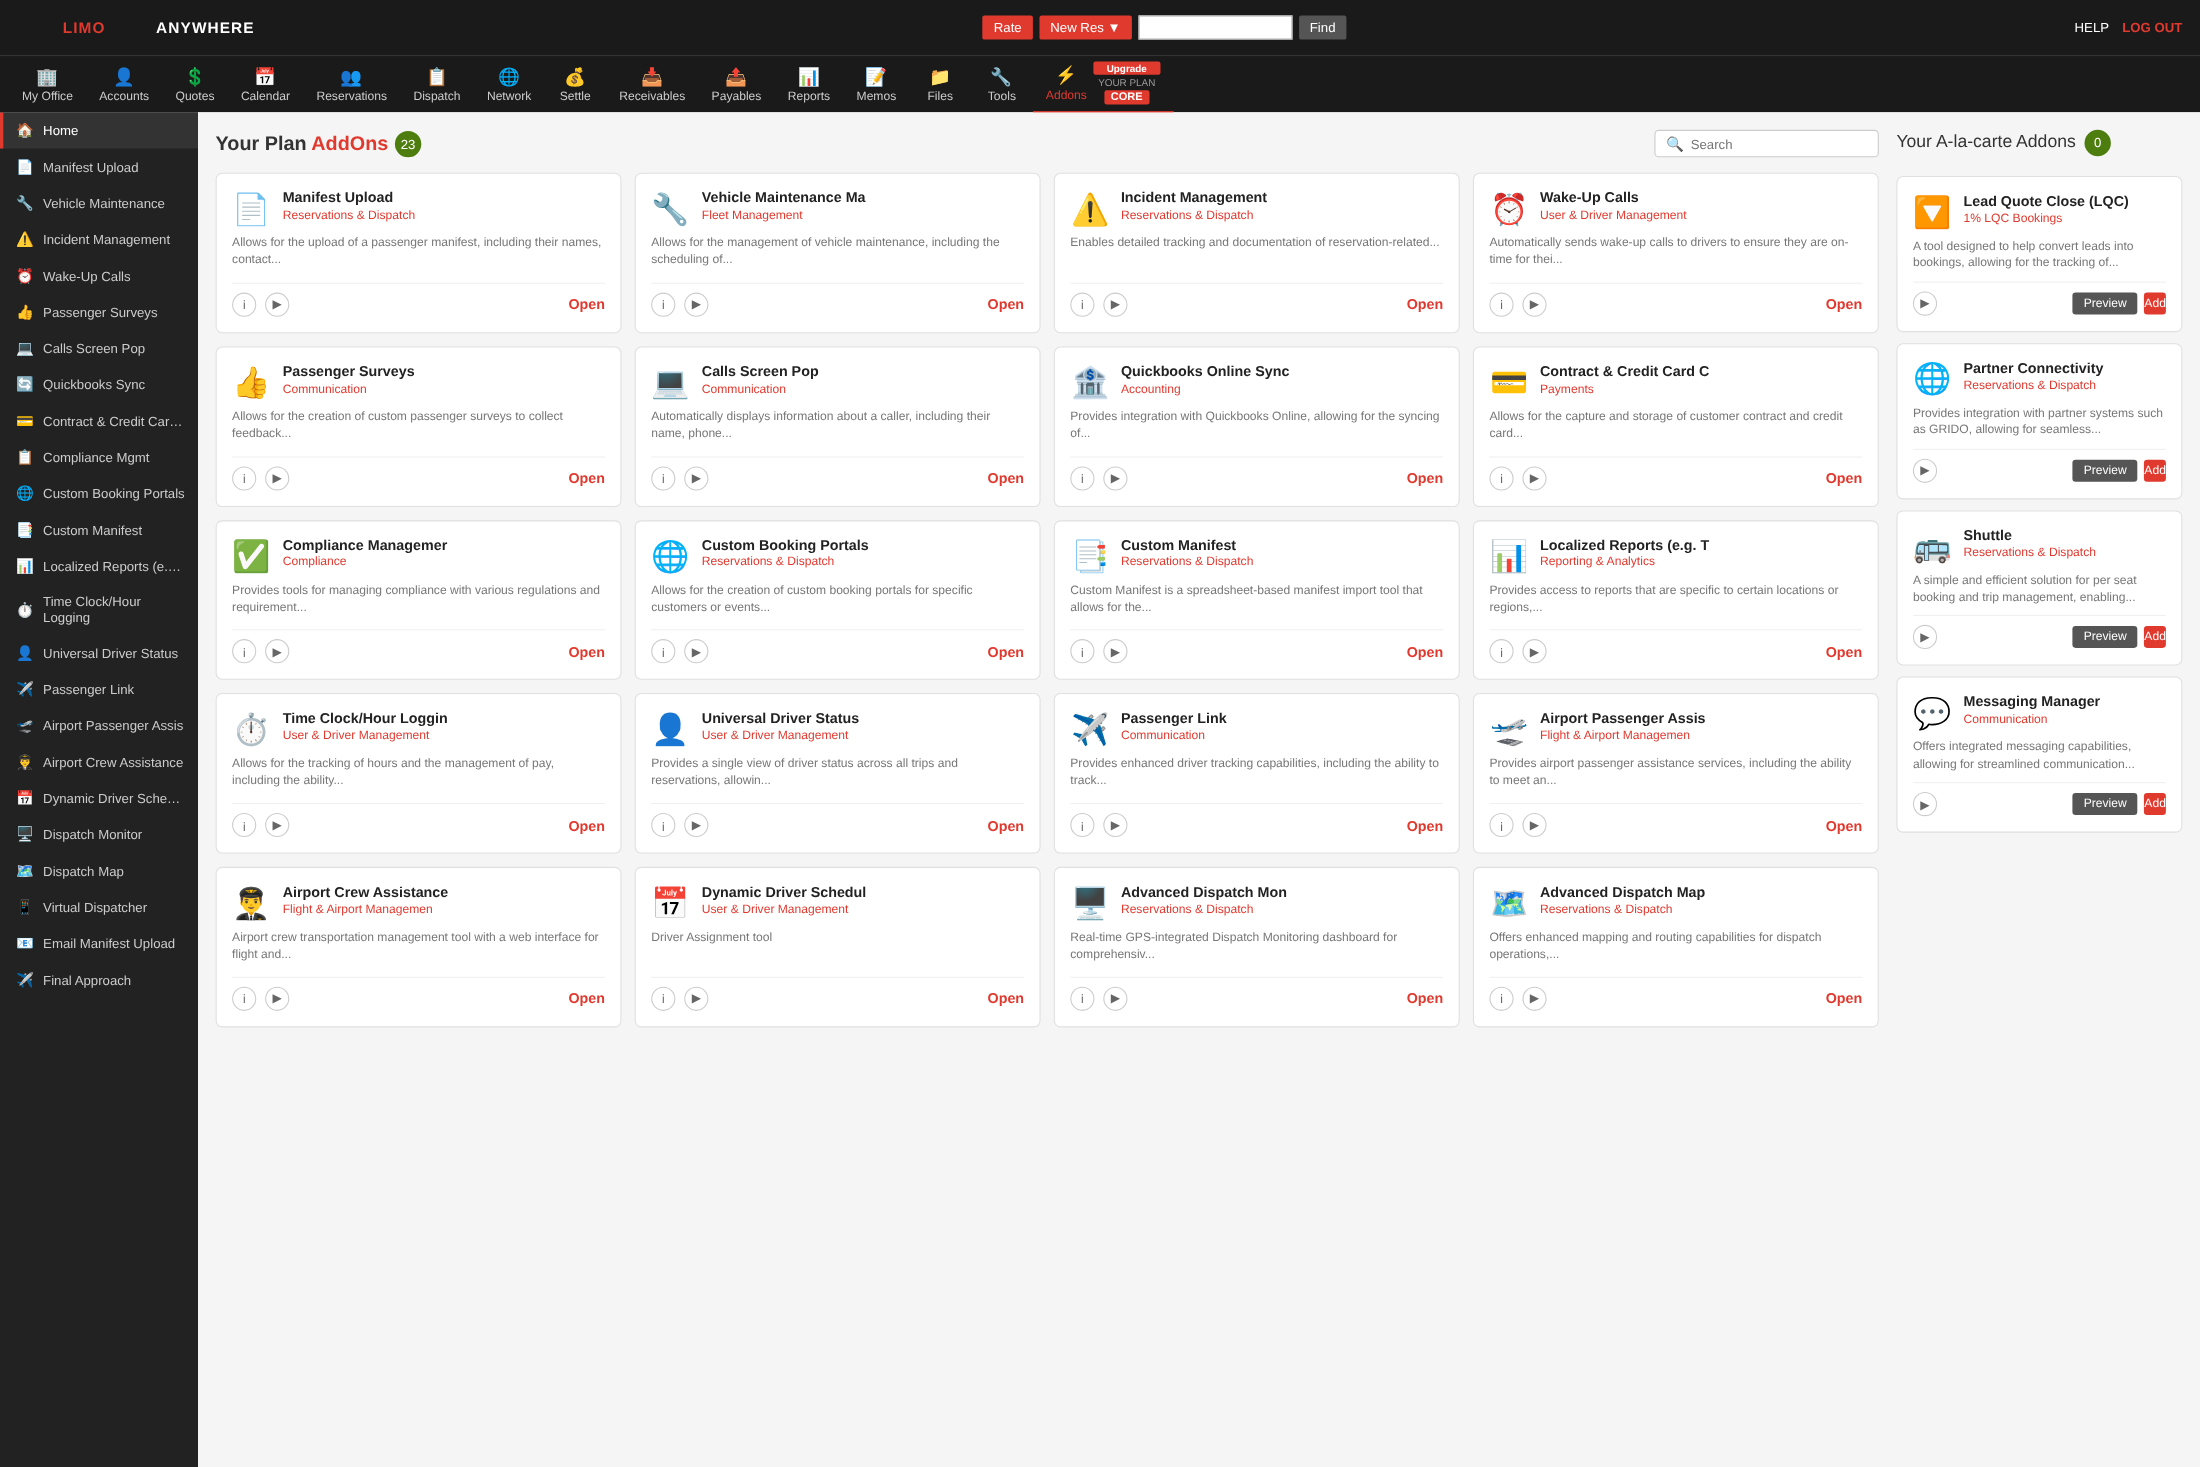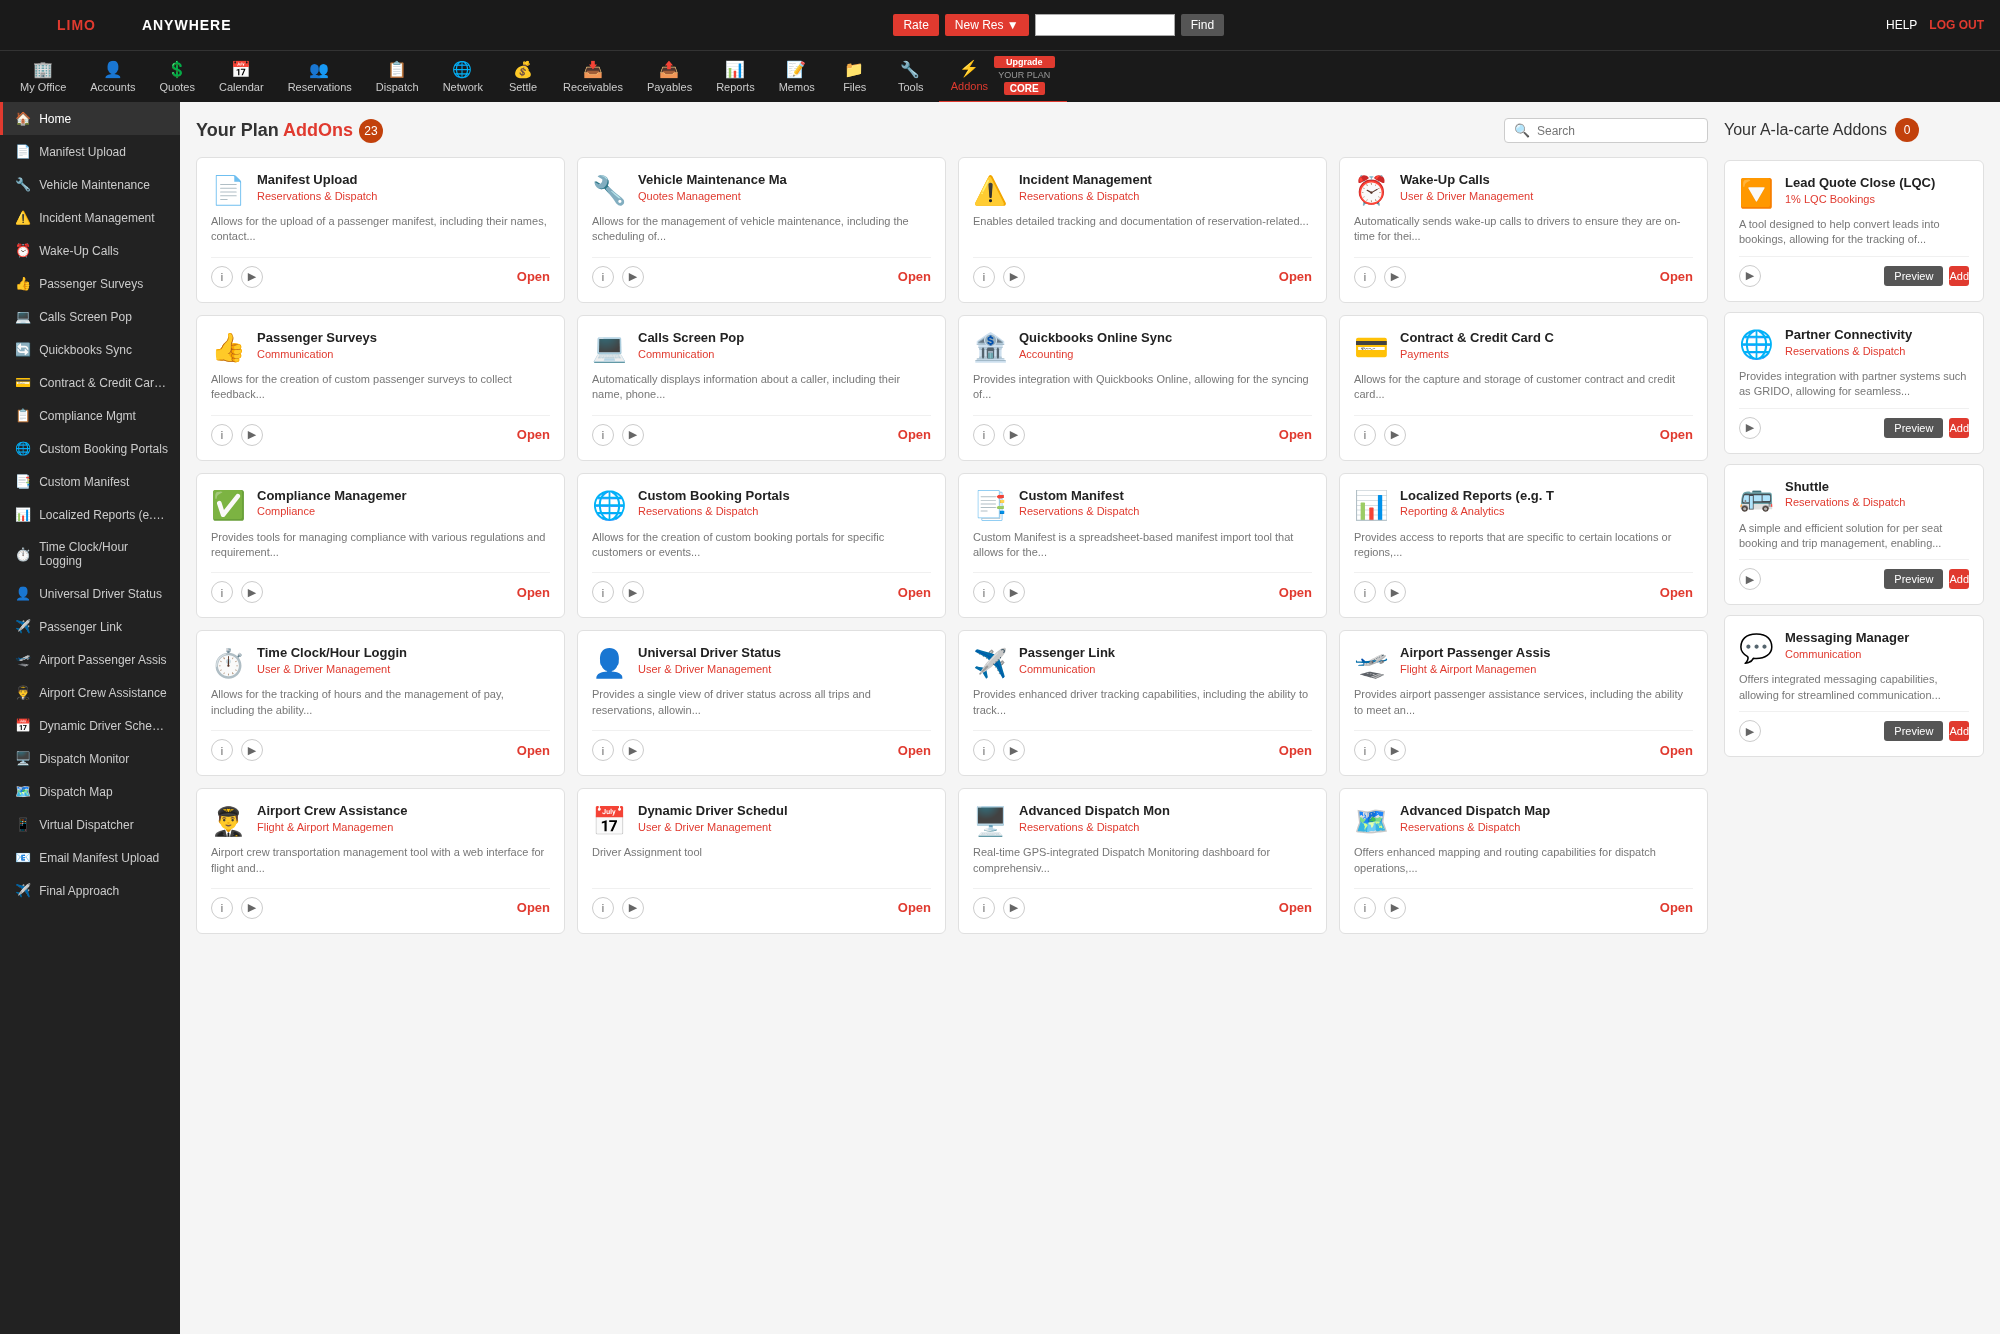--- a/index.html
+++ b/index.html
@@ -151,21 +151,21 @@
       gap: 8px;
       margin-bottom: 14px;
     }
     .section-title {
       font-size: 18px;
       font-weight: bold;
       color: #333;
     }
     .section-title span { color: #e03a2f; }
     .badge-count {
-      background: #c2410c;
+      background: #4d7c0f;
       color: white;
       border-radius: 50%;
       width: 24px;
       height: 24px;
       display: flex;
       align-items: center;
       justify-content: center;
       font-size: 12px;
     }
     .search-box {
@@ -565,21 +565,21 @@
           <div class="icon-circle">▶</div>
         </div>
         <button class="btn-open">Open</button>
       </div>
     </div>
             <div class="addon-card">
       <div class="card-top">
         <div class="card-icon" style="color:#e03a2f; font-size:28px;">🔧</div>
         <div class="card-info">
           <div class="card-title">Vehicle Maintenance Ma</div>
-          <div class="card-category">Quotes Management</div>
+          <div class="card-category">Fleet Management</div>
         </div>
       </div>
       <div class="card-desc">Allows for the management of vehicle maintenance, including the scheduling of...</div>
       <div class="card-footer">
         <div class="card-actions">
           <div class="icon-circle">ℹ</div>
           <div class="icon-circle">▶</div>
         </div>
         <button class="btn-open">Open</button>
       </div>

